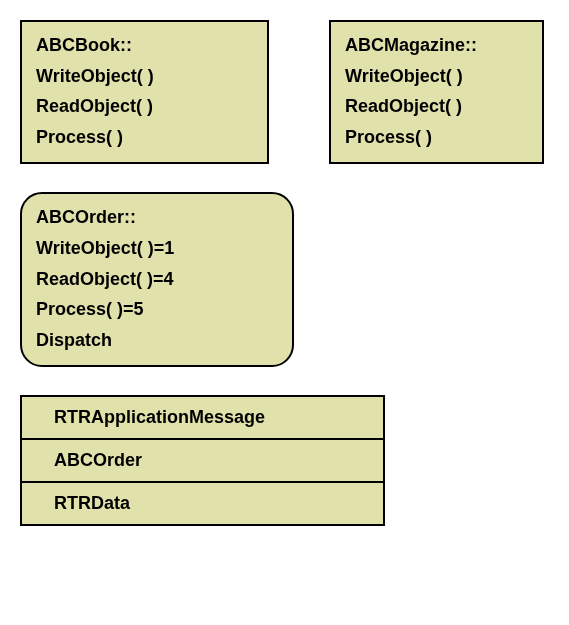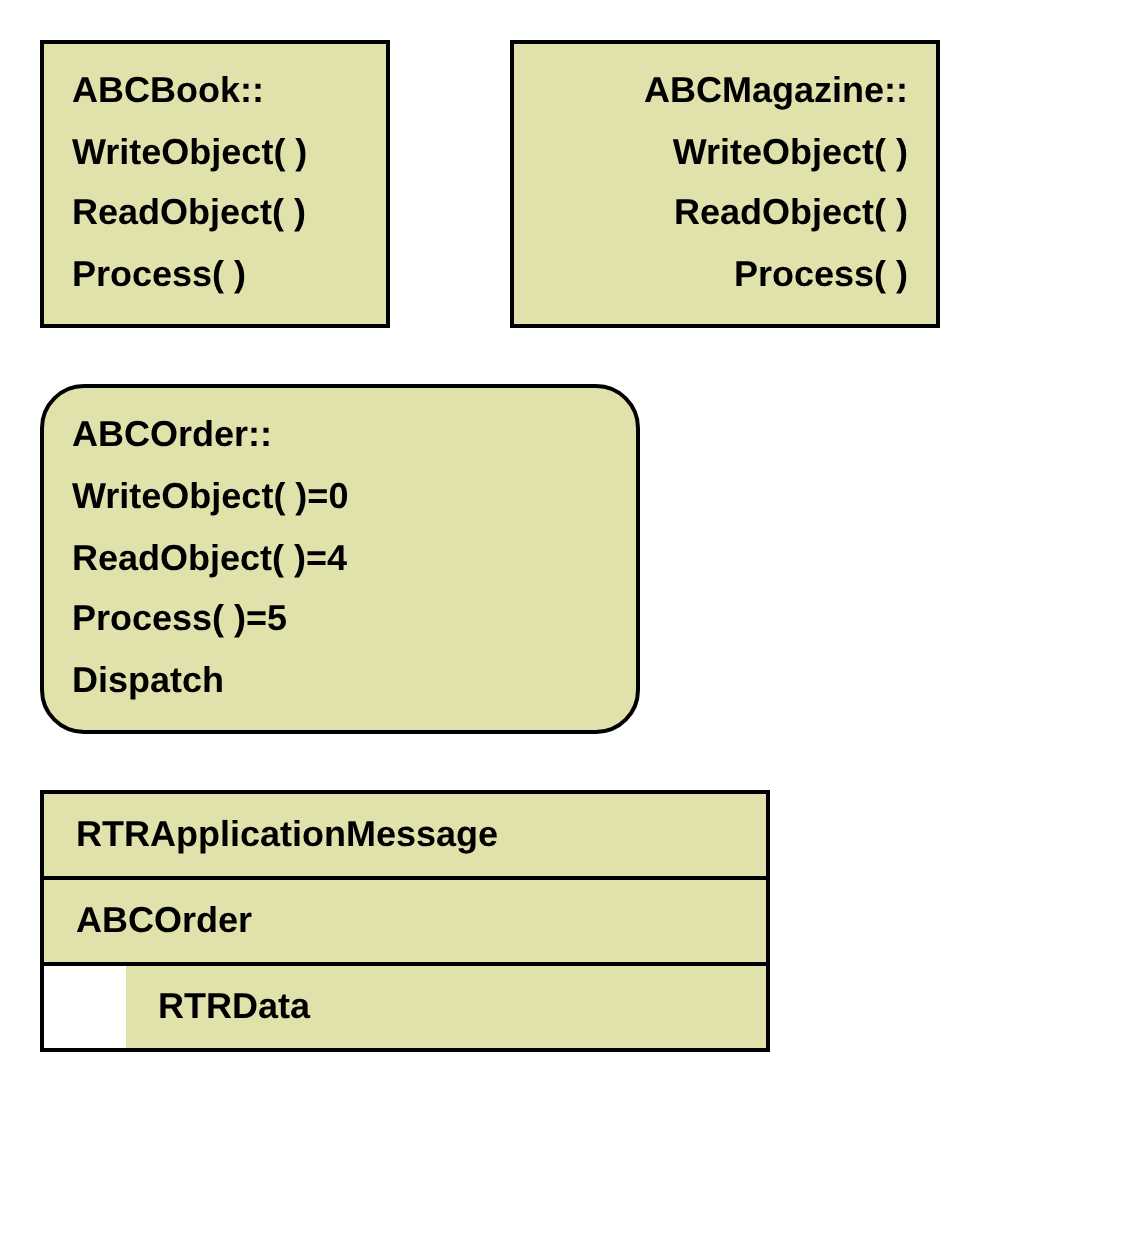--- a/index.html
+++ b/index.html
@@ -30,30 +30,29 @@
     font-weight: bold;
   }
   .stack-box {
     border: 2px solid #000;
     width: 365px;
     box-sizing: border-box;
   }
   .stack-row {
     background: #e0e1ab;
     border-bottom: 2px solid #000;
-    padding: 10px 16px;
+    padding: 10px 32px;
     font-weight: bold;
   }
   .stack-row:last-child {
     border-bottom: none;
-    margin-left: 41px;
   }
-  .box-book { width: 175px; }
-  .box-magazine { width: 215px; text-align: right; }
-  .box-order { width: 300px; border-radius: 22px; }
+  .box-book { width: 249px; }
+  .box-magazine { width: 215px; }
+  .box-order { width: 274px; border-radius: 22px; }
 </style>
 </head>
 <body>
 
 <div class="row">
   <div class="class-box box-book">
     <div class="class-title">ABCBook::</div>
     <div class="method">WriteObject( )</div>
     <div class="method">ReadObject( )</div>
     <div class="method">Process( )</div>
@@ -63,21 +62,21 @@
     <div class="class-title">ABCMagazine::</div>
     <div class="method">WriteObject( )</div>
     <div class="method">ReadObject( )</div>
     <div class="method">Process( )</div>
   </div>
 </div>
 
 <div class="row">
   <div class="class-box box-order">
     <div class="class-title">ABCOrder::</div>
-    <div class="method">WriteObject( )=0</div>
+    <div class="method">WriteObject( )=1</div>
     <div class="method">ReadObject( )=4</div>
     <div class="method">Process( )=5</div>
     <div class="method">Dispatch</div>
   </div>
 </div>
 
 <div class="stack-box">
   <div class="stack-row">RTRApplicationMessage</div>
   <div class="stack-row">ABCOrder</div>
   <div class="stack-row">RTRData</div>

